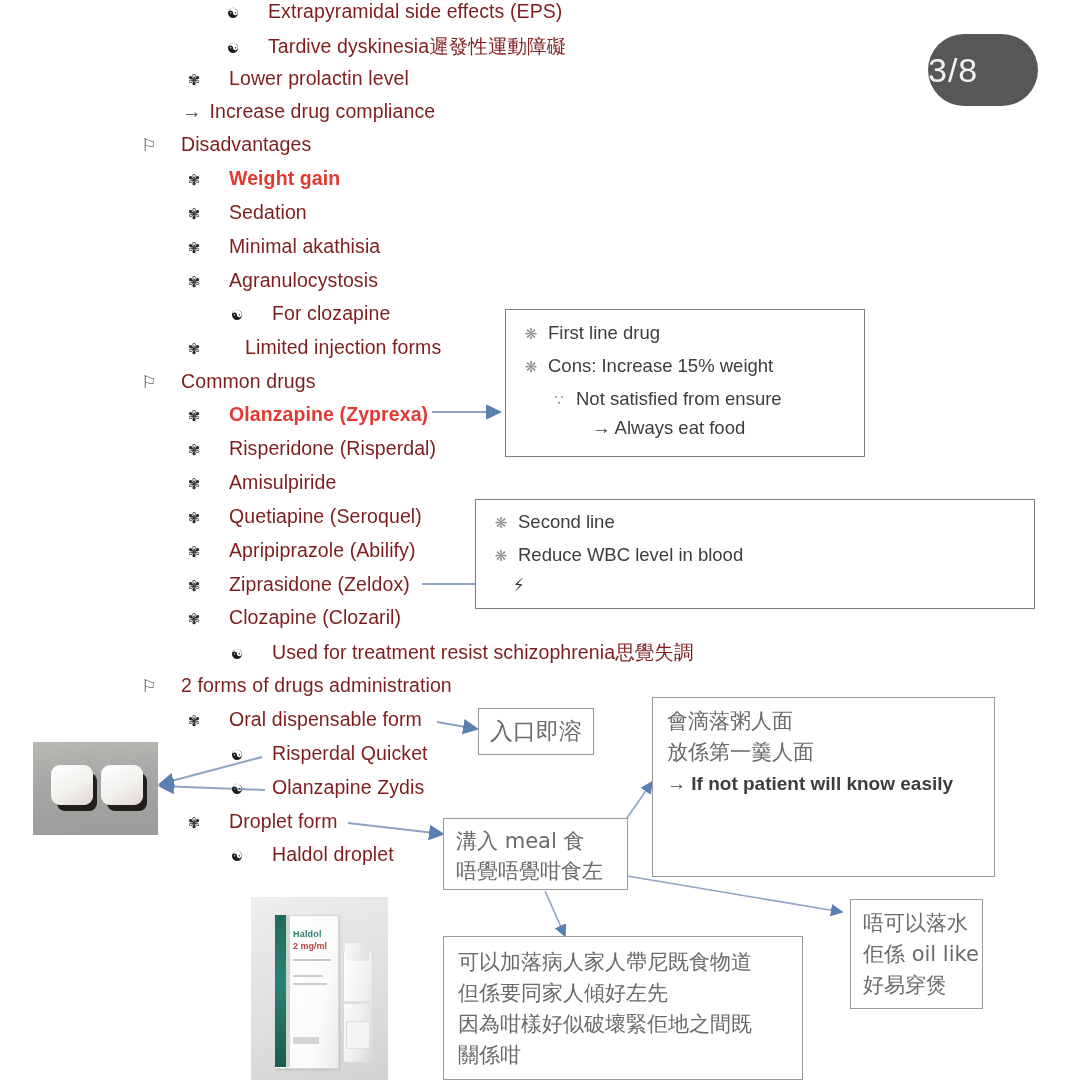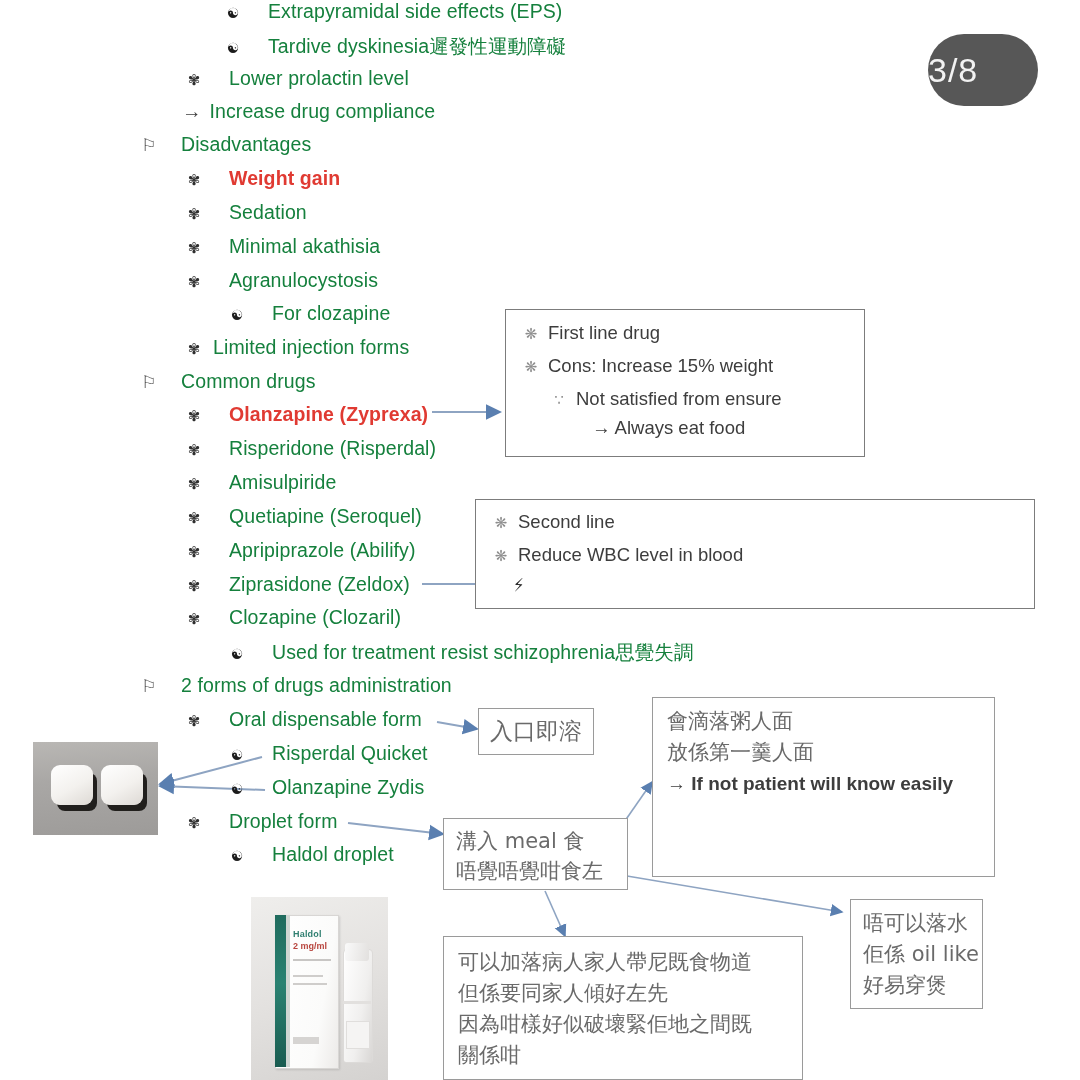--- a/index.html
+++ b/index.html
@@ -16,21 +16,21 @@
   .stage{position:absolute;inset:0;}
 
   
   .row{position:absolute;display:flex;align-items:baseline;white-space:nowrap;}
   .bullet{display:inline-block;text-align:center;flex:none;}
 
   .lvl-flag   .bullet{width:26px;font-size:17px;color:#4a4a4a;}
   .lvl-gear   .bullet{width:22px;font-size:15px;color:#2f2f2f;}
   .lvl-yin    .bullet{width:22px;font-size:14px;color:#1b1b1b;}
 
-  .txt{font-size:19.5px;color:#15803d;letter-spacing:.1px;}
+  .txt{font-size:19.5px;color:#7f1d1d;letter-spacing:.1px;}
   .txt.flagtxt{font-size:19.5px;}
   .red{color:#e03a32;font-weight:bold;}
   .red-bullet{color:#e8918c;}
   .arrowtxt{font-size:19.5px;color:#3d3d3d;}
 
   
   .box{position:absolute;border:1.4px solid #7c7c7c;background:#fff;box-sizing:border-box;}
   .box .brow{display:flex;align-items:baseline;white-space:nowrap;}
   .box .bico{display:inline-block;width:34px;text-align:center;flex:none;color:#8e8e8e;font-size:15px;}
   .box .btext{font-size:18.5px;color:#3d3d3d;}
@@ -170,21 +170,21 @@
     <span class="txt" style="margin-left:24px;">Agranulocystosis</span>
   </div>
 
   <div class="row lvl-yin" style="left:226px;top:302px;">
     <span class="bullet">☯</span>
     <span class="txt" style="margin-left:24px;">For clozapine</span>
   </div>
 
   <div class="row lvl-gear" style="left:183px;top:336px;">
     <span class="bullet">✾</span>
-    <span class="txt" style="margin-left:8px;">Limited injection forms</span>
+    <span class="txt" style="margin-left:40px;">Limited injection forms</span>
   </div>
 
   <div class="row lvl-flag" style="left:136px;top:370px;">
     <span class="bullet">⚐</span>
     <span class="txt flagtxt" style="margin-left:19px;">Common drugs</span>
   </div>
 
   <div class="row lvl-gear" style="left:183px;top:403px;">
     <span class="bullet red-bullet">✾</span>
     <span class="txt red" style="margin-left:24px;">Olanzapine (Zyprexa)</span>

